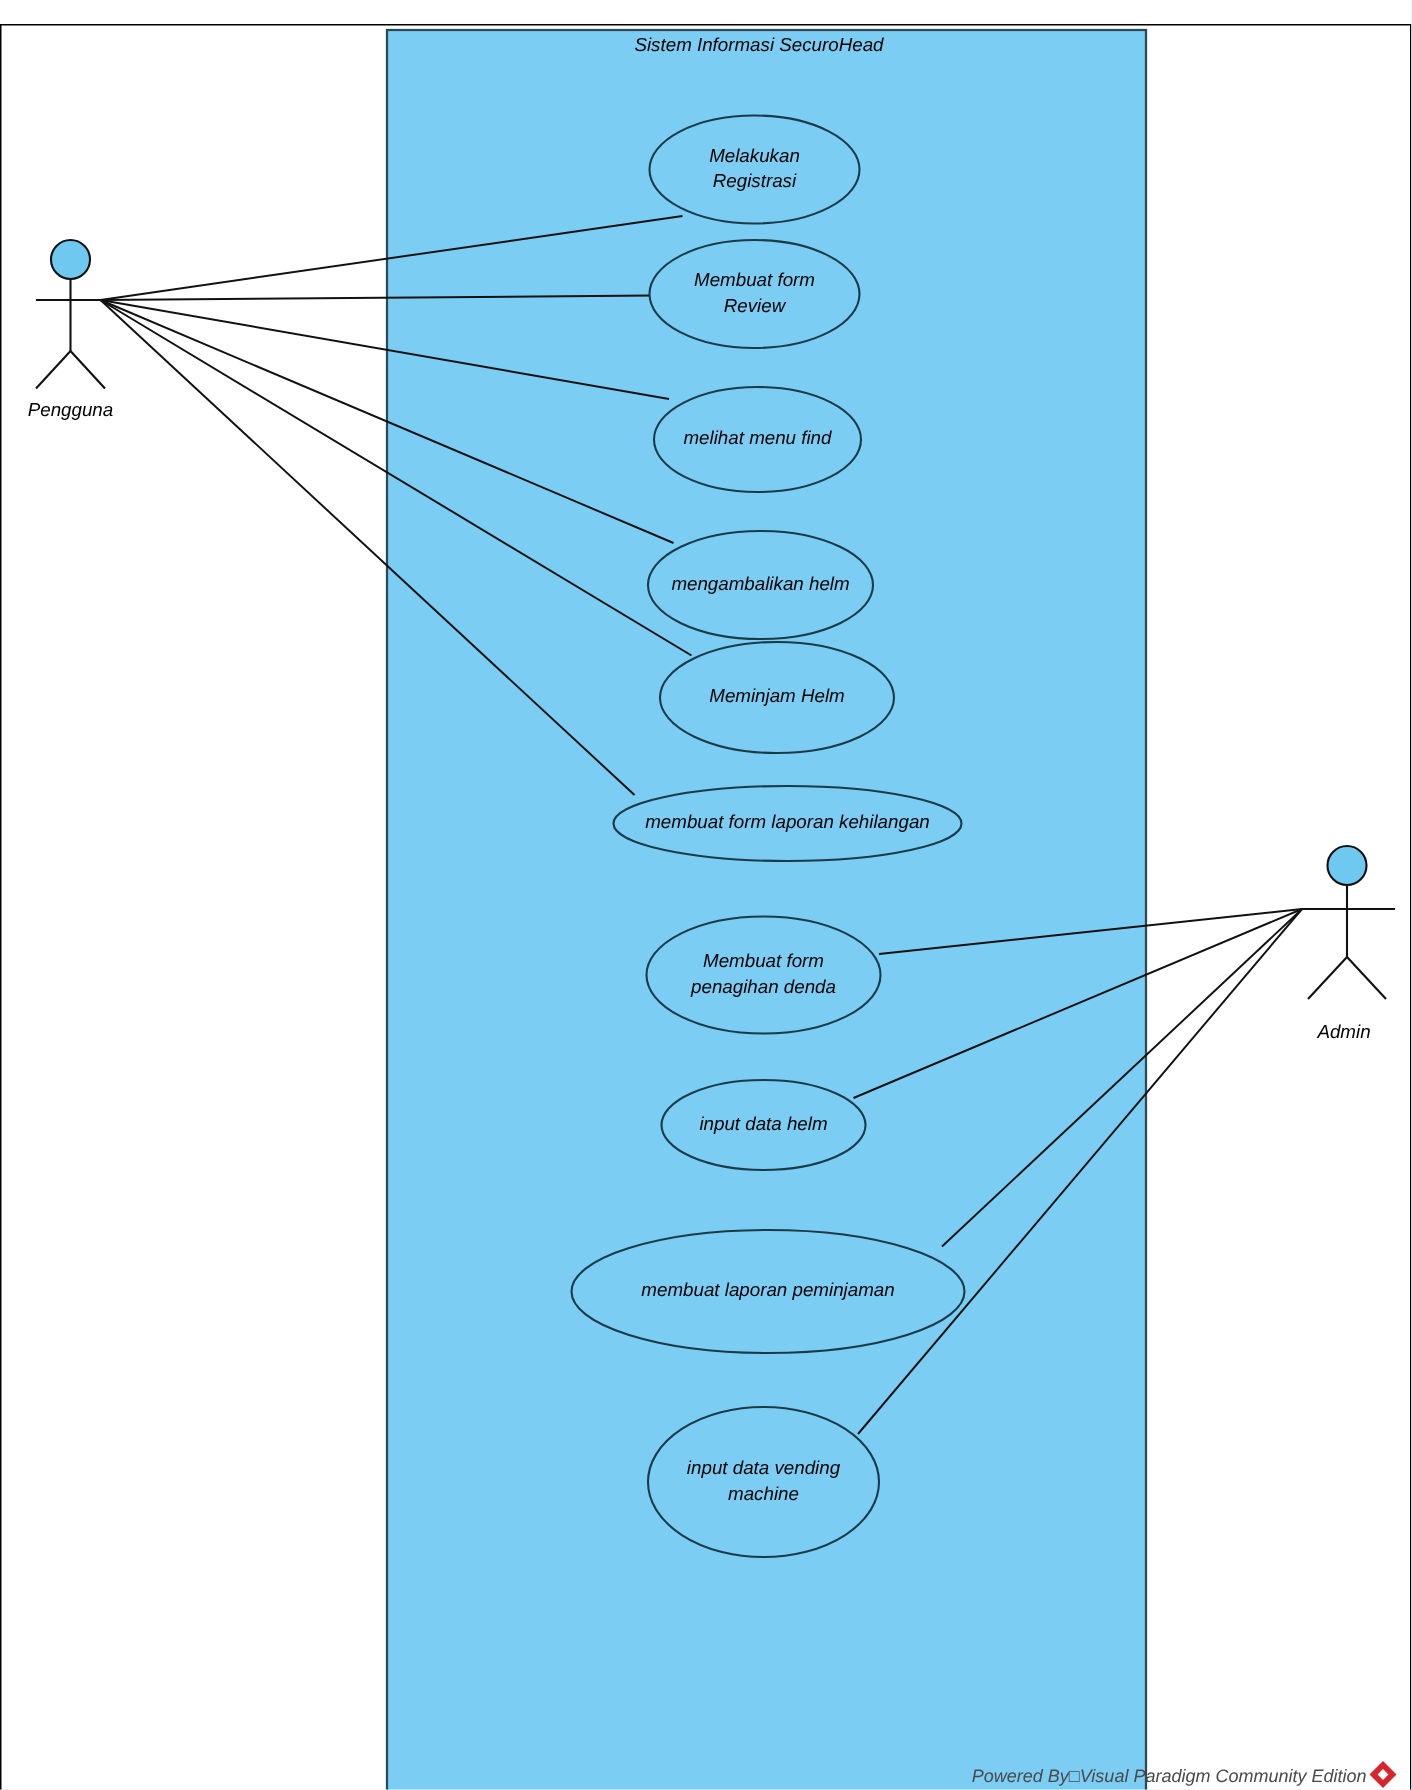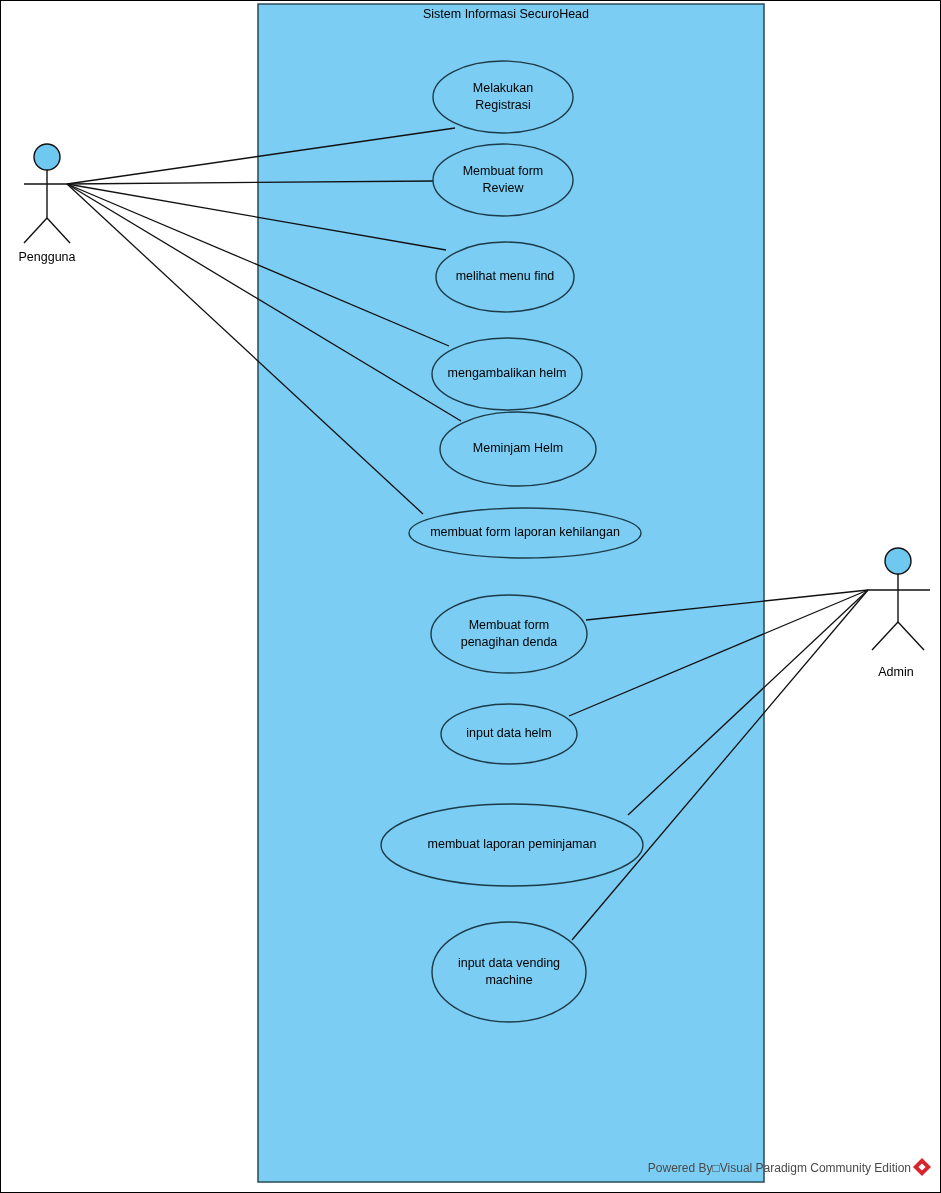--- a/index.html
+++ b/index.html
@@ -10,23 +10,24 @@
   }
   body {
     width: 941px;
     height: 1193px;
     font-family: "Liberation Sans", sans-serif;
     position: relative;
     overflow: hidden;
   }
   #diagram-root {
     position: absolute;
-    left: 0; top: 0;
+    left: 0; top: 16px;
     width: 941px;
     height: 900px;
+    font-style: italic;
   }
   svg#uml-canvas {
     position: absolute;
     left: 0; top: 0;
     width: 941px;
     height: 1193px;
     display: block;
   }
   .uc-label {
     font-family: "Liberation Sans", sans-serif;

